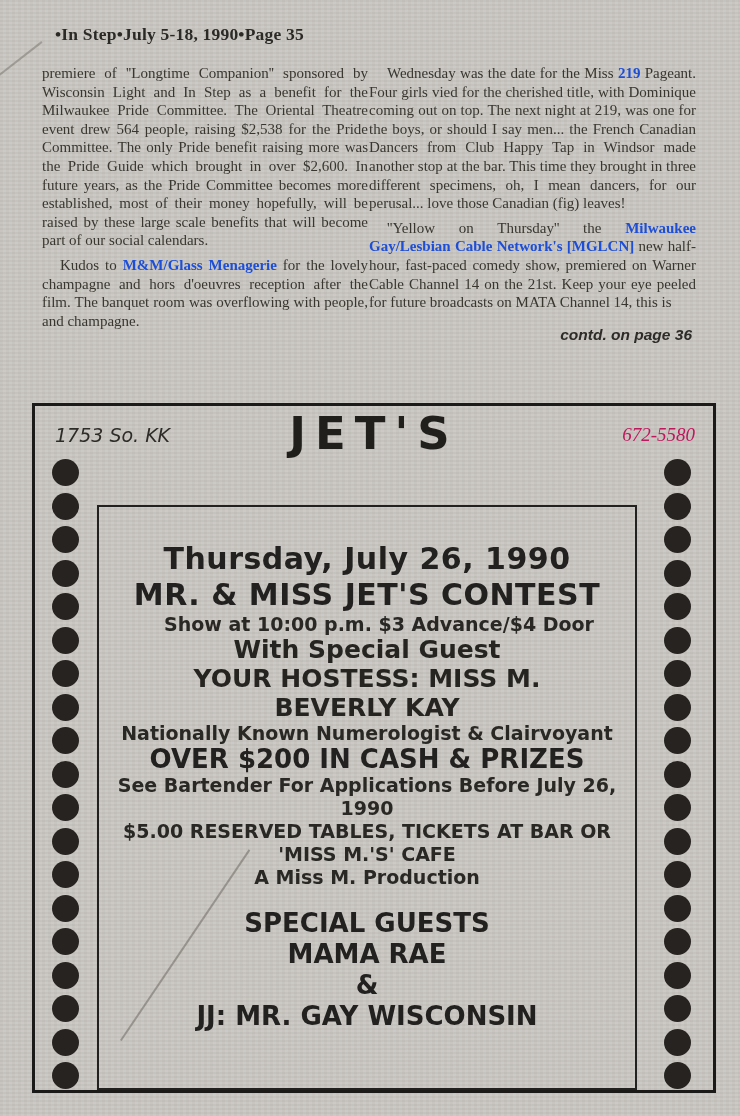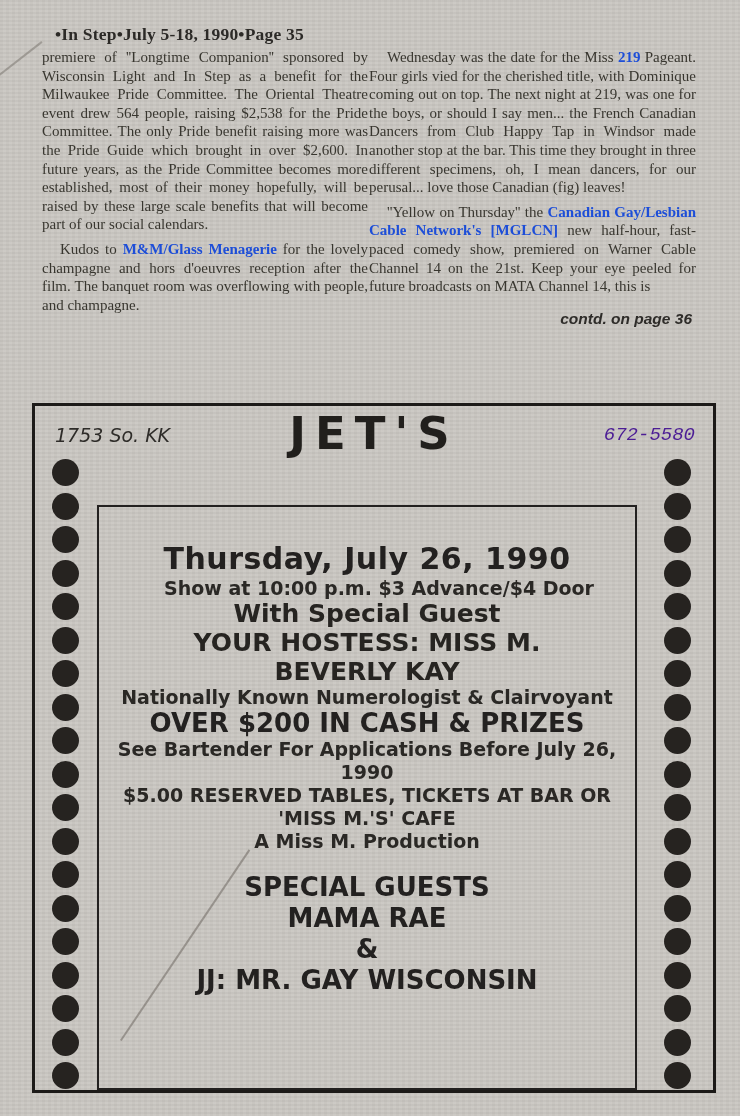--- a/index.html
+++ b/index.html
@@ -12,21 +12,21 @@
     font-family:"Liberation Serif", serif;
     color:#33312e;
     -webkit-font-smoothing:antialiased;
   }
   
   .page-head{
     position:absolute;left:55px;top:24px;
     font-size:17.5px;font-weight:bold;letter-spacing:.2px;color:#2c2a27;
   }
   .columns{
-    position:absolute;left:42px;top:48px;width:670px;height:350px;
+    position:absolute;left:42px;top:64px;width:670px;height:350px;
     display:flex;gap:1px;
   }
   .col{width:326px;}
   .col.right{width:327px;}
   .body-p{
     margin:0;font-size:15px;line-height:18.6px;text-align:justify;
     color:#38362f;
   }
   .body-p + .body-p{margin-top:6px;}
   .body-p.indent{text-indent:18px;}
@@ -40,21 +40,21 @@
   .ad{
     position:absolute;left:32px;top:403px;width:684px;height:690px;
     border:3px solid #1c1a18;box-sizing:border-box;
   }
   .ad-address{
     position:absolute;left:20px;top:18px;
     font-family:"DejaVu Sans", sans-serif;font-style:italic;font-size:19px;color:#2e2c29;
   }
   .ad-phone{
     position:absolute;right:18px;top:18px;
-    font-family:Liberation Mono, monospace;font-style:italic;font-size:19px;color:#4c1d95;
+    font-family:Liberation Serif, serif;font-style:italic;font-size:19px;color:#be185d;
   }
   .ad-title{
     position:absolute;left:0;right:0;top:4px;text-align:center;
     font-family:"DejaVu Sans", sans-serif;font-weight:800;color:#211f1c;
   }
   .ad-title .t1{font-size:45px;line-height:47px;letter-spacing:9px;}
   .ad-title .t2{font-size:42px;line-height:42px;letter-spacing:9px;}
   .dot-col{
     position:absolute;top:53px;display:flex;flex-direction:column;gap:6.5px;
   }
@@ -95,21 +95,21 @@
 
 <div class="page-head">•In Step•July 5-18, 1990•Page 35</div>
 
 <div class="columns">
   <div class="col left">
     <p class="body-p">premiere of ''Longtime Companion'' sponsored by Wisconsin Light and In Step as a benefit for the Milwaukee Pride Committee. The Oriental Theatre event drew 564 people, raising $2,538 for the Pride Committee. The only Pride benefit raising more was the Pride Guide which brought in over $2,600. In future years, as the Pride Committee becomes more established, most of their money hopefully, will be raised by these large scale benefits that will become part of our social calendars.</p>
     <p class="body-p indent"><span>Kudos to </span><b>M&amp;M/Glass Menagerie</b><span> for the lovely champagne and hors d'oeuvres reception after the film. The banquet room was overflowing with people, and champagne.</span></p>
   </div>
   <div class="col right">
     <p class="body-p indent"><span>Wednesday was the date for the Miss </span><b>219</b><span> Pageant. Four girls vied for the cherished title, with Dominique coming out on top. The next night at 219, was one for the boys, or should I say men... the French Canadian Dancers from Club Happy Tap in Windsor made another stop at the bar. This time they brought in three different specimens, oh, I mean dancers, for our perusal... love those Canadian (fig) leaves!</span></p>
-    <p class="body-p indent"><span>''Yellow on Thursday'' the </span><b>Canadian Gay/Lesbian Cable Network's [MGLCN]</b><span> new half-hour, fast-paced comedy show, premiered on Warner Cable Channel 14 on the 21st. Keep your eye peeled for future broadcasts on MATA Channel 14, this is</span></p>
+    <p class="body-p indent"><span>''Yellow on Thursday'' the </span><b>Milwaukee Gay/Lesbian Cable Network's [MGLCN]</b><span> new half-hour, fast-paced comedy show, premiered on Warner Cable Channel 14 on the 21st. Keep your eye peeled for future broadcasts on MATA Channel 14, this is</span></p>
     <p class="contd">contd. on page 36</p>
   </div>
 </div>
 
 <div class="ad">
   <div class="ad-address">1753 So. KK</div>
   <div class="ad-phone">672-5580</div>
   <div class="ad-title">
     <div class="t1">JET'S</div>
   </div>
@@ -152,20 +152,21 @@
       <div class="dot"></div>
       <div class="dot"></div>
       <div class="dot"></div>
       <div class="dot"></div>
       <div class="dot"></div>
       <div class="dot"></div>
     </div>
 
   <div class="inner-box">
     <div class="headline first">Thursday, July 26, 1990</div>
+    <div class="headline">MR. &amp; MISS JET'S CONTEST</div>
     <div class="sub show-info">Show at 10:00 p.m. $3 Advance/$4 Door</div>
     <div class="mid">With Special Guest</div>
     <div class="mid">YOUR HOSTESS: MISS M.</div>
     <div class="mid">BEVERLY KAY</div>
     <div class="sub guest-desc">Nationally Known Numerologist &amp; Clairvoyant</div>
     <div class="prizes">OVER $200 IN CASH &amp; PRIZES</div>
     <div class="sub apps">See Bartender For Applications Before July 26, 1990</div>
     <div class="sub tickets">$5.00 RESERVED TABLES, TICKETS AT BAR OR</div>
     <div class="sub tickets">'MISS M.'S' CAFE</div>
     <div class="sub production">A Miss M. Production</div>

